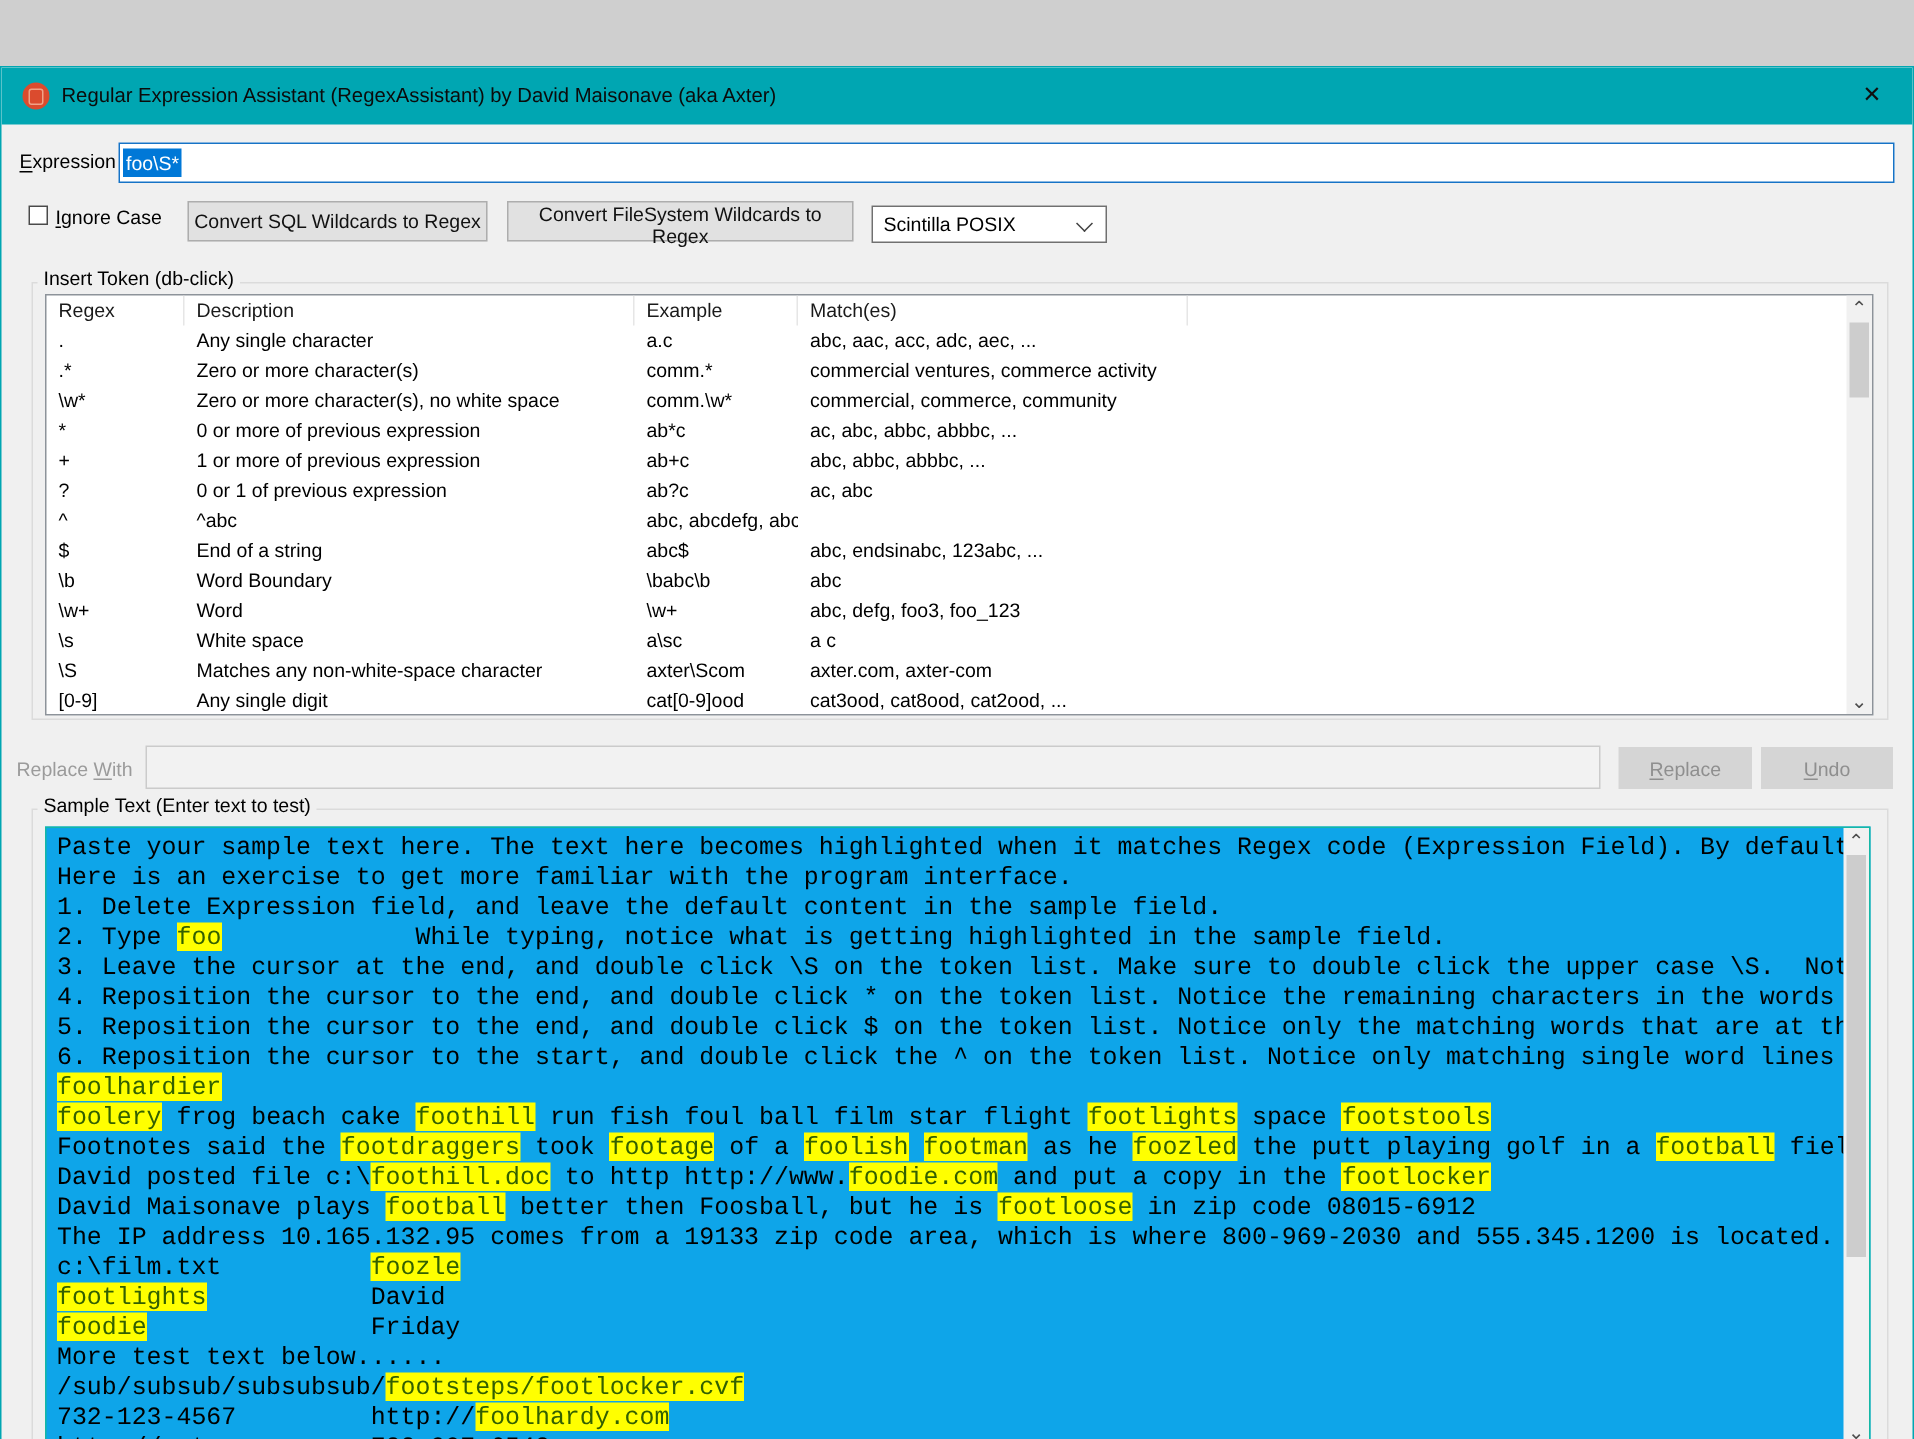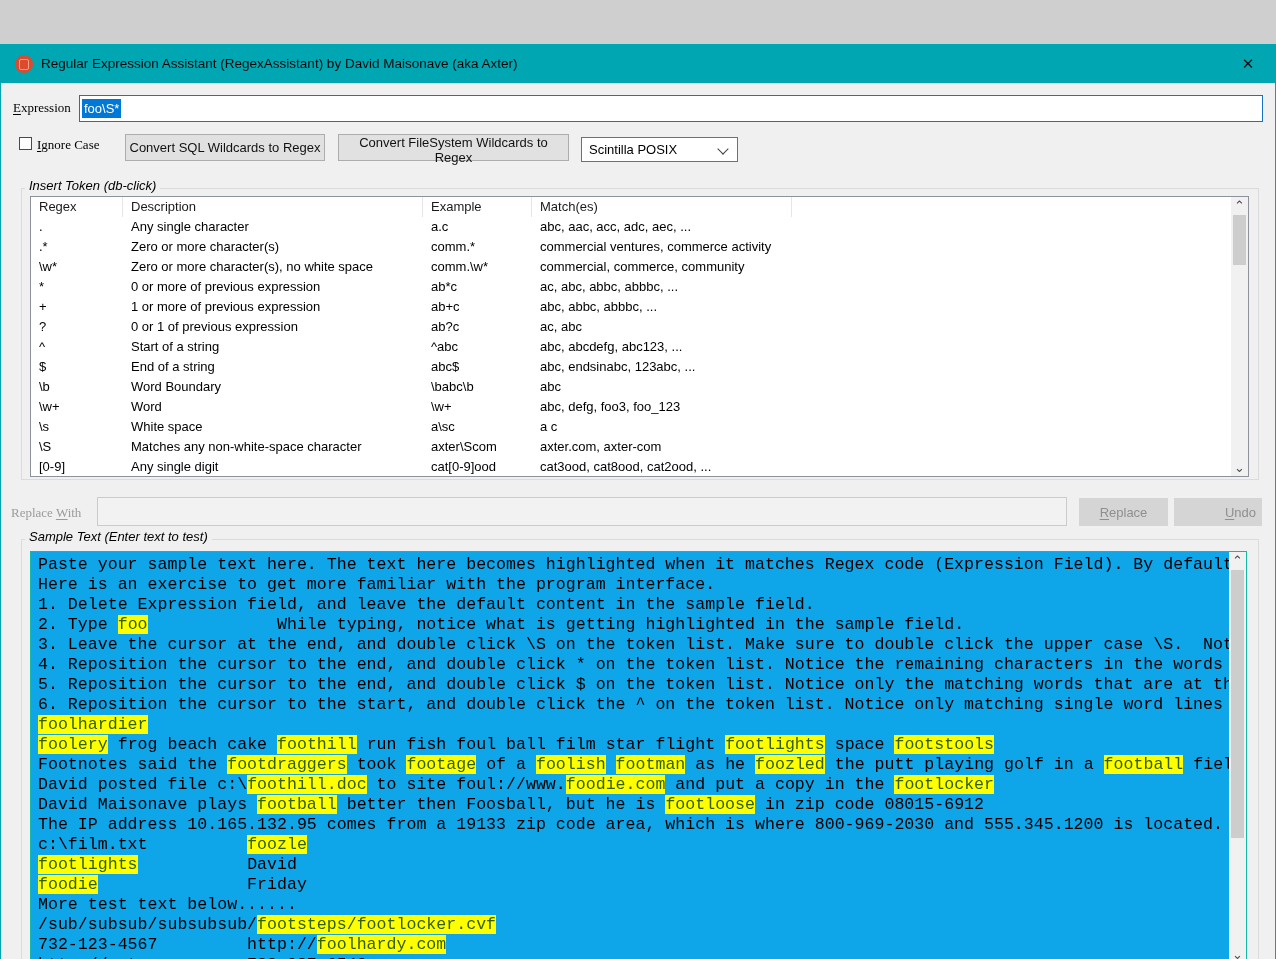--- a/index.html
+++ b/index.html
@@ -10,21 +10,21 @@
   }
   
   .titlebar { position:absolute; left:0; top:0; width:100%; height:38px; background:#00A6B2; }
   .app-icon { position:absolute; left:14px; top:10px; width:18px; height:18px; border-radius:50%; background:#DB4B2E; }
   .app-icon::after { content:""; position:absolute; left:4px; top:4px; width:8px; height:9px;
     border:1px solid #F0A287; border-radius:2px; }
   .title-text { position:absolute; left:40px; top:0; line-height:38px; font-size:13.5px; color:#0b0b0b; white-space:nowrap; }
   .close-btn { position:absolute; right:10px; top:0; width:34px; height:38px; line-height:38px;
     text-align:center; font-size:15px; color:#101010; cursor:default; }
   
-  .lbl { position:absolute; white-space:nowrap;font-family:Liberation Serif, serif; }
+  .lbl { position:absolute; white-space:nowrap; }
   .accel { text-decoration:underline; text-underline-offset:2px; }
   #expr-label { left:12px; top:55px; }
   #expr-input { position:absolute; left:78px; top:50px; width:1184px; height:27px; box-sizing:border-box;
     background:#fff; border:1px solid #1673C6; }
   #expr-input .sel { position:absolute; left:2px; top:3px; height:19px; line-height:19px;
     background:#0078D7; color:#fff; padding:0 2px; }
   
   .checkbox { position:absolute; left:18px; top:92px; width:13px; height:13px; box-sizing:border-box;
     background:#fff; border:1px solid #4a4a4a; }
   #ignore-label { left:36px; top:92px;text-align:center; }
@@ -34,21 +34,21 @@
   #btn-fs  { left:337px; top:89px; width:231px; height:27px; }
   .combo { position:absolute; left:580px; top:92px; width:157px; height:25px; box-sizing:border-box;
     background:#fff; border:1px solid #707070; line-height:23px; padding-left:7px; }
   .combo .chev { position:absolute; right:10px; top:7px; width:7px; height:7px;
     border-right:1px solid #404040; border-bottom:1px solid #404040; transform:rotate(45deg); }
   
   .groupbox { position:absolute; border:1px solid #DBDBDB; }
   #group-token  { left:20px; top:143px; width:1236px; height:290px; }
   #group-sample { left:20px; top:494px; width:1236px; height:452px; }
   .group-label { position:absolute; top:-11px; left:3px; background:#F0F0F0; padding:0 4px;
-    line-height:16px; white-space:nowrap;font-style:italic; }
+    line-height:16px; white-space:nowrap; }
   
   #token-list { position:absolute; left:8px; top:7px; width:1219px; height:281px; box-sizing:border-box;
     background:#fff; border:1px solid #8D939A; overflow:hidden; }
   .tgrid { display:grid; grid-template-columns:92px 300px 109px 260px 1fr; }
   .tcell { height:20px; line-height:20px; padding-left:8px; overflow:hidden; white-space:nowrap; }
   .thead { position:absolute; left:0; top:0; right:17px; }
   .thead .tcell { border-right:1px solid #E6E6E6; color:#1a1a1a; }
   .thead .tcell:last-child { border-right:none; }
   #token-rows { position:absolute; left:0; top:20px; right:17px; }
   
@@ -61,21 +61,21 @@
   .vscroll .sb-thumb { left:2px; width:13px; }
   .hscroll .sb-thumb { top:2px; height:13px; }
   #token-vscroll { right:0; top:0; height:279px; }
   
   #replace-label { left:10px; top:460px; color:#9B9B9B; }
   #replace-input { position:absolute; left:96px; top:452px; width:970px; height:29px; box-sizing:border-box;
     background:#F2F2F2; border:1px solid #CBCBCB; font-family:inherit; font-size:13px; }
   .btn-disabled { position:absolute; box-sizing:border-box; background:#D5D5D5; border:none;
     font-family:inherit; font-size:13px; color:#8F8F8F; text-align:center; }
   #btn-replace { left:1078px; top:453px; width:89px; height:28px; }
-  #btn-undo    { left:1173px; top:453px; width:88px; height:28px;text-align:right; }
+  #btn-undo    { left:1173px; top:453px; width:88px; height:28px; }
   
   #sample-box { position:absolute; left:8px; top:11px; width:1217px; height:430px; box-sizing:border-box;
     background:#0ea5e9; border:1px solid #14b8a6; overflow:hidden;text-decoration:underline; }
   #sample-lines { position:absolute; left:0; top:0; right:17px; bottom:17px; overflow:hidden;
     padding:3px 0 0 7px; font-family:"Liberation Mono", monospace; font-size:16.6px; color:#000; }
   .sline { height:20px; line-height:20px; white-space:pre; }
   .hl { background:#FFFF00; color:#336000; }
   #sample-vscroll { right:0; top:0; height:411px; }
   #sample-vscroll .sb-thumb { top:18px; height:268px; }
   #sample-hscroll { left:0; bottom:0; right:17px; }
@@ -158,21 +158,20 @@
           </div>
           <div class="trow tgrid">
             <div class="tcell">?</div>
             <div class="tcell">0 or 1 of previous expression</div>
             <div class="tcell">ab?c</div>
             <div class="tcell">ac, abc</div>
             <div class="tcell"></div>
           </div>
           <div class="trow tgrid">
             <div class="tcell">^</div>
-            <div class="tcell">Start of a string</div>
             <div class="tcell">^abc</div>
             <div class="tcell">abc, abcdefg, abc123, ...</div>
             <div class="tcell"></div>
           </div>
           <div class="trow tgrid">
             <div class="tcell">$</div>
             <div class="tcell">End of a string</div>
             <div class="tcell">abc$</div>
             <div class="tcell">abc, endsinabc, 123abc, ...</div>
             <div class="tcell"></div>
@@ -234,21 +233,21 @@
           <div class="sline"><span>Here is an exercise to get more familiar with the program interface.</span></div>
           <div class="sline"><span>1. Delete Expression field, and leave the default content in the sample field.</span></div>
           <div class="sline"><span>2. Type </span><span class="hl">foo</span><span>             While typing, notice what is getting highlighted in the sample field.</span></div>
           <div class="sline"><span>3. Leave the cursor at the end, and double click \S on the token list. Make sure to double click the upper case \S.  Notice</span></div>
           <div class="sline"><span>4. Reposition the cursor to the end, and double click * on the token list. Notice the remaining characters in the words</span></div>
           <div class="sline"><span>5. Reposition the cursor to the end, and double click $ on the token list. Notice only the matching words that are at the</span></div>
           <div class="sline"><span>6. Reposition the cursor to the start, and double click the ^ on the token list. Notice only matching single word lines</span></div>
           <div class="sline"><span class="hl">foolhardier</span></div>
           <div class="sline"><span class="hl">foolery</span><span> frog beach cake </span><span class="hl">foothill</span><span> run fish foul ball film star flight </span><span class="hl">footlights</span><span> space </span><span class="hl">footstools</span></div>
           <div class="sline"><span>Footnotes said the </span><span class="hl">footdraggers</span><span> took </span><span class="hl">footage</span><span> of a </span><span class="hl">foolish</span><span> </span><span class="hl">footman</span><span> as he </span><span class="hl">foozled</span><span> the putt playing golf in a </span><span class="hl">football</span><span> field</span></div>
-          <div class="sline"><span>David posted file c:\</span><span class="hl">foothill.doc</span><span> to site foul://www.</span><span class="hl">foodie.com</span><span> and put a copy in the </span><span class="hl">footlocker</span></div>
+          <div class="sline"><span>David posted file c:\</span><span class="hl">foothill.doc</span><span> to http http://www.</span><span class="hl">foodie.com</span><span> and put a copy in the </span><span class="hl">footlocker</span></div>
           <div class="sline"><span>David Maisonave plays </span><span class="hl">football</span><span> better then Foosball, but he is </span><span class="hl">footloose</span><span> in zip code 08015-6912</span></div>
           <div class="sline"><span>The IP address 10.165.132.95 comes from a 19133 zip code area, which is where 800-969-2030 and 555.345.1200 is located.</span></div>
           <div class="sline"><span>c:\film.txt          </span><span class="hl">foozle</span></div>
           <div class="sline"><span class="hl">footlights</span><span>           David</span></div>
           <div class="sline"><span class="hl">foodie</span><span>               Friday</span></div>
           <div class="sline"><span>More test text below......</span></div>
           <div class="sline"><span>/sub/subsub/subsubsub/</span><span class="hl">footsteps/footlocker.cvf</span></div>
           <div class="sline"><span>732-123-4567         http://</span><span class="hl">foolhardy.com</span></div>
           <div class="sline"><span>http://axter.com     732.987.6542</span></div>
         </div>

